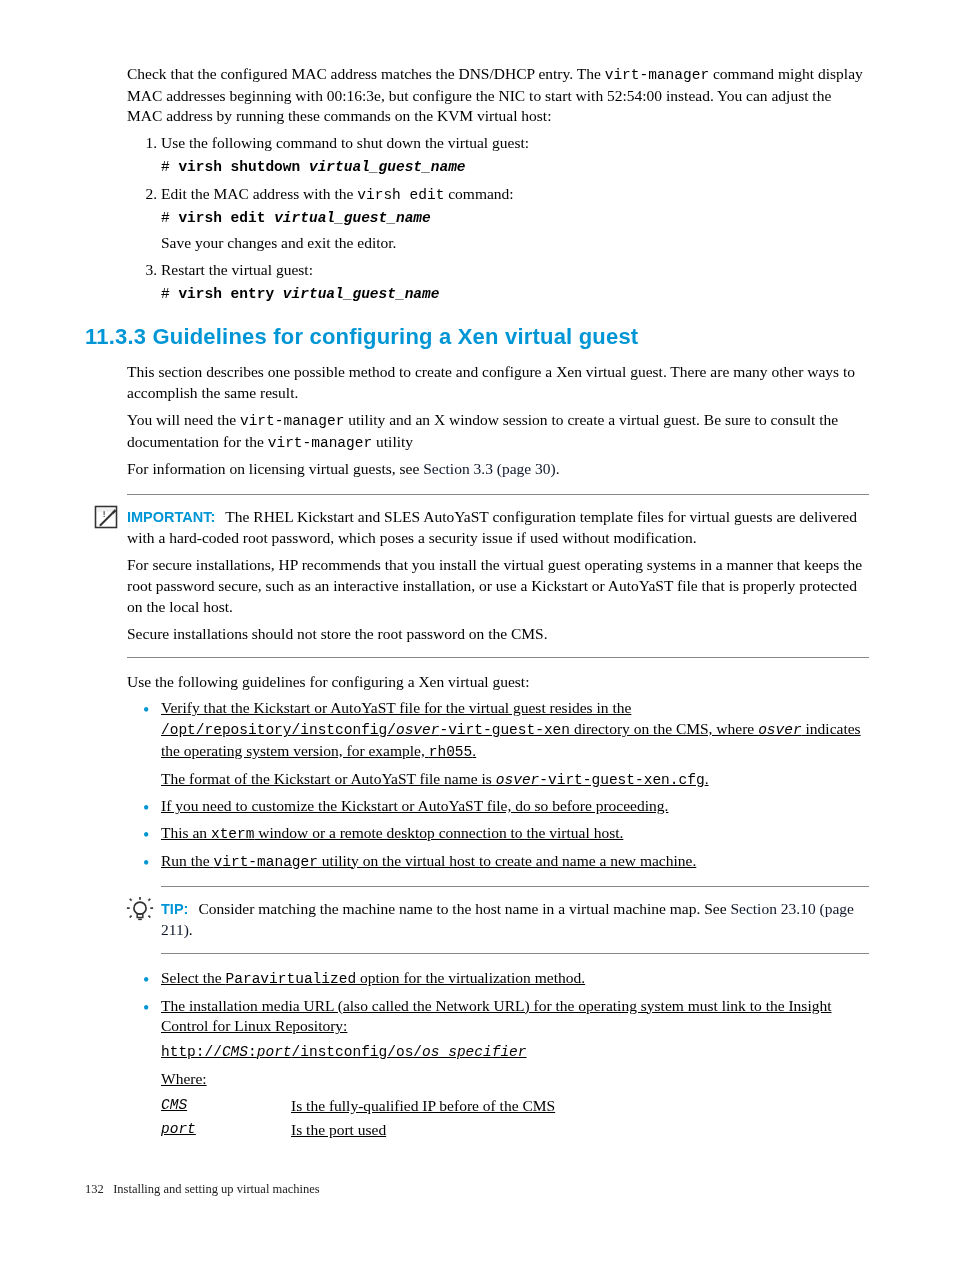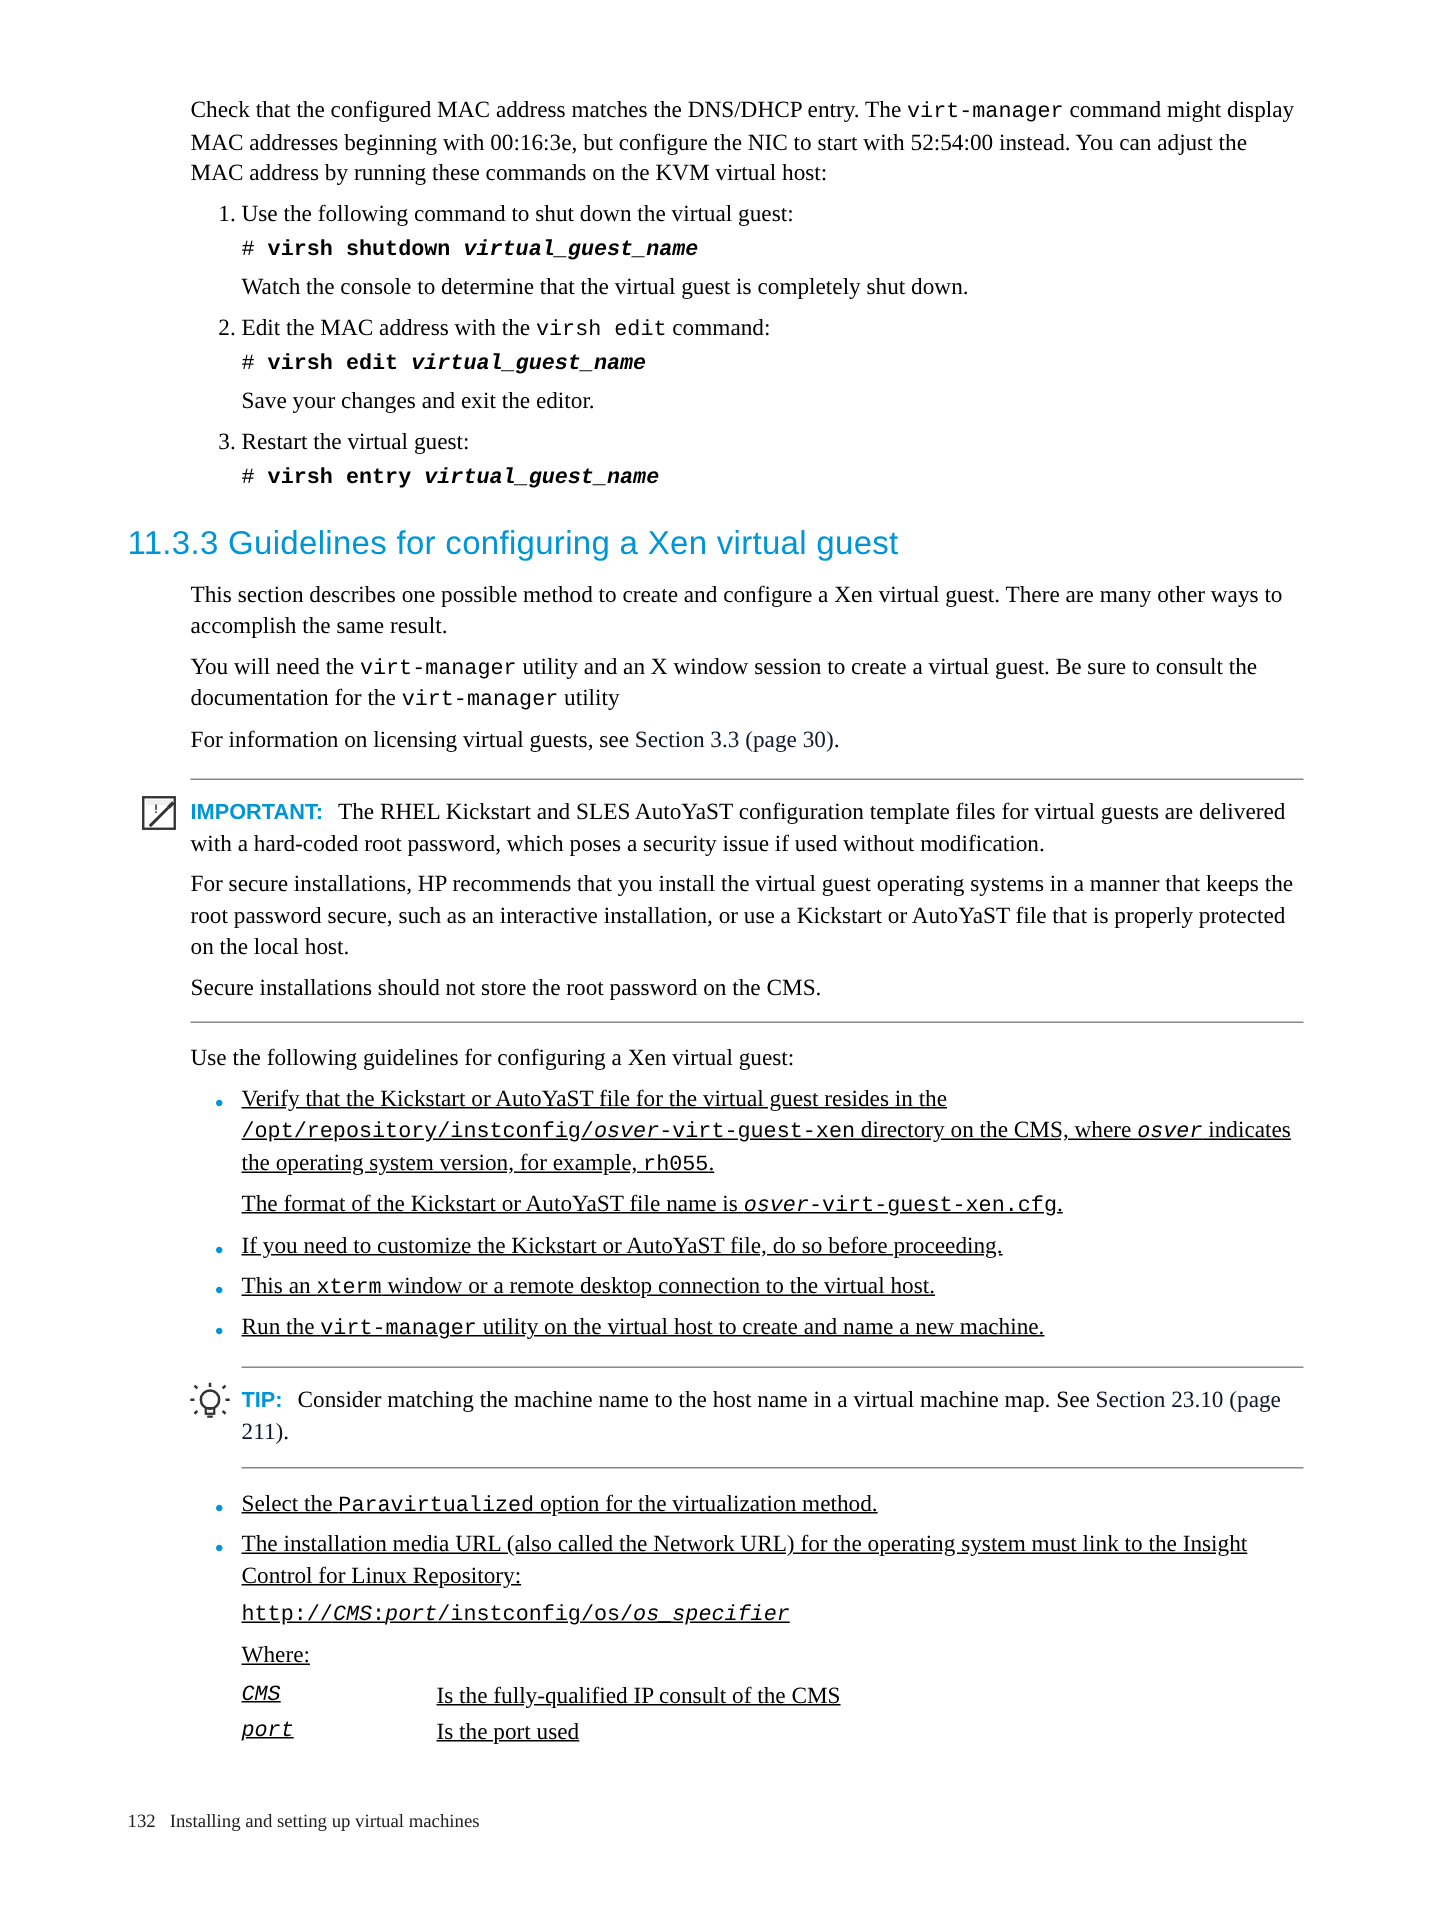--- a/index.html
+++ b/index.html
@@ -12,21 +12,21 @@
     padding: 58px 85px 40px 85px;
     width: 954px;
     box-sizing: border-box;
   }
   .mono { font-family: "Courier New", Courier, monospace; font-size: 14.5px; }
   .bold { font-weight: bold; }
   .italic { font-style: italic; }
   .heading {
     font-family: Arial, Helvetica, sans-serif;
     color: #0096d6;
-    font-weight: 400;
+    font-weight: 700;
     font-size: 22px;
     margin: 18px 0 10px 0;
     letter-spacing: 0.2px;
   }
   .link { color: #0f172a; }
   ol.steps { list-style: decimal; padding-left: 76px; margin: 6px 0 14px 0; }
   ol.steps > li { padding-left: 0px; margin-bottom: 6px; }
   ol.steps > li .cmdline { margin: 4px 0 4px 0; }
   ul.bullets { list-style: none; padding-left: 76px; margin: 6px 0; }
   ul.bullets > li { position: relative; margin-bottom: 6px; text-decoration: underline; }
@@ -83,21 +83,20 @@
 <p class="body">
   <span>Check that the configured MAC address matches the DNS/DHCP entry. The </span><span class="mono">virt-manager</span><span> command might display MAC addresses beginning with 00:16:3e, but configure the NIC to start with 52:54:00 instead. You can adjust the MAC address by running these commands on the KVM virtual host:</span>
 </p>
 
 <ol class="steps">
   <li>
     <span>Use the following command to shut down the virtual guest:</span>
     <div class="mono cmdline">
       <span># </span><span class="bold">virsh shutdown </span><span class="bold italic">virtual_guest_name</span>
     </div>
-    <div>Watch the console to determine that the virtual guest is completely shut down.</div>
   </li>
   <li>
     <span>Edit the MAC address with the </span><span class="mono">virsh edit</span><span> command:</span>
     <div class="mono cmdline">
       <span># </span><span class="bold">virsh edit </span><span class="bold italic">virtual_guest_name</span>
     </div>
     <div>Save your changes and exit the editor.</div>
   </li>
   <li>
     <span>Restart the virtual guest:</span>
@@ -185,21 +184,21 @@
     <span>Select the </span><span class="mono">Paravirtualized</span><span> option for the virtualization method.</span>
   </li>
   <li>
     <span>The installation media URL (also called the Network URL) for the operating system must link to the Insight Control for Linux Repository:</span>
     <p class="mono" style="margin-top:6px;">
       <span>http://</span><span class="italic">CMS</span><span>:</span><span class="italic">port</span><span>/instconfig/os/</span><span class="italic">os_specifier</span>
     </p>
     <p>Where:</p>
     <div class="def-row">
       <div class="def-term mono italic">CMS</div>
-      <div class="def-body">Is the fully-qualified IP consult of the CMS</div>
+      <div class="def-body">Is the fully-qualified IP before of the CMS</div>
     </div>
     <div class="def-row">
       <div class="def-term mono italic">port</div>
       <div class="def-body">Is the port used</div>
     </div>
   </li>
 </ul>
 
 <div class="footer">
   <span>132</span>&nbsp;&nbsp;&nbsp;<span>Installing and setting up virtual machines</span>

